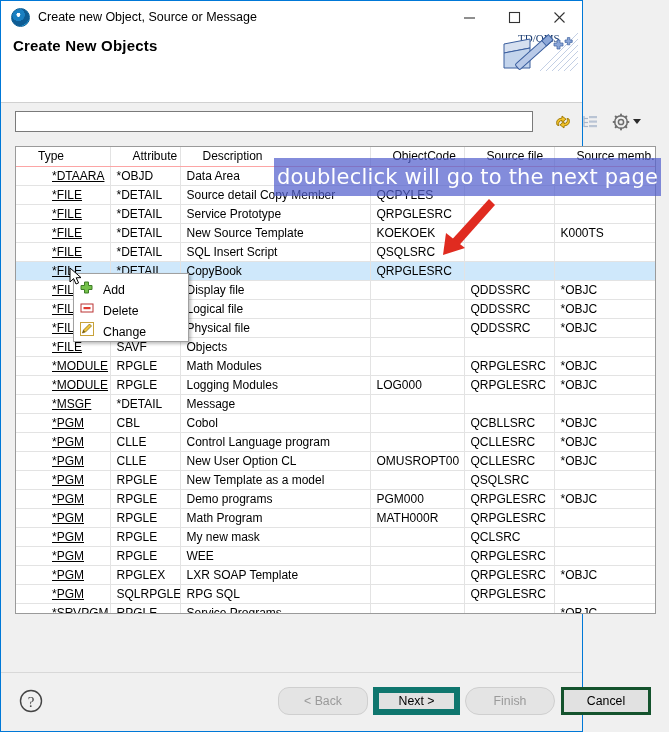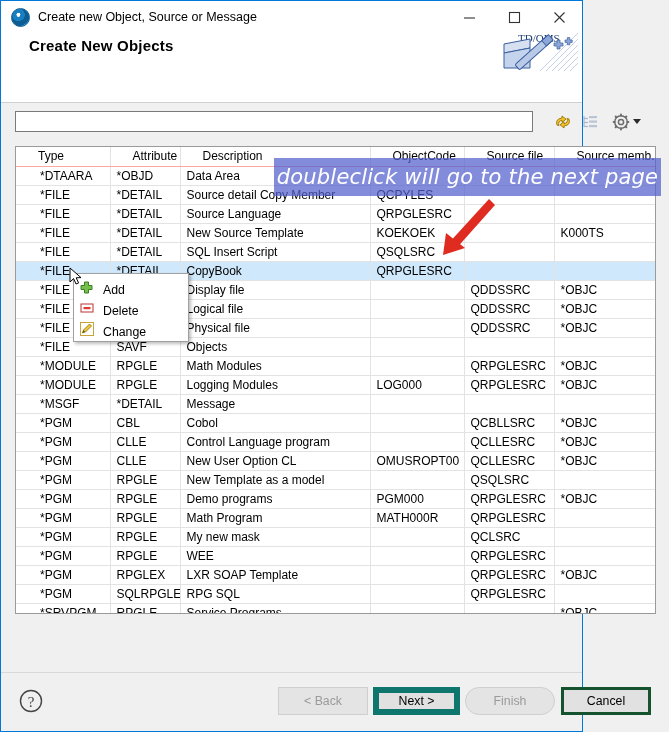--- a/index.html
+++ b/index.html
@@ -27,21 +27,21 @@
   .winbtn{
     width:45px;height:32px;display:flex;align-items:center;justify-content:center;
     font-size:13px;color:#333;background:transparent;border:none;cursor:default;
   }
   .winbtn svg{display:block;}
   
   #banner{
     position:relative;background:#ffffff;height:69px;border-bottom:1px solid #d0d0d0;
   }
   #banner-title{
-    position:absolute;left:28px;top:4px;font-size:15px;font-weight:bold;
+    position:absolute;left:12px;top:4px;font-size:15px;font-weight:bold;
     letter-spacing:.2px;color:#000;
   }
   #banner-sub{position:absolute;left:16px;top:30px;font-size:12.3px;color:#000;}
   #logo{position:absolute;right:4px;top:-32px;width:88px;height:72px;overflow:hidden;}
   
   #toolbar{
     position:relative;height:37px;background:#f0f0f0;
   }
   #filter-input{
     position:absolute;left:14px;top:8px;width:518px;height:21px;box-sizing:border-box;
@@ -63,21 +63,21 @@
   table.grid{border-collapse:collapse;width:100%;table-layout:fixed;}
   table.grid th,table.grid td{
     font-weight:normal;font-size:12px;text-align:left;
     border-right:1px solid #e3e3e3;border-bottom:1px solid #e3e3e3;
     height:18px;line-height:18px;padding:0 0 0 6px;overflow:hidden;white-space:nowrap;
     color:#000;box-sizing:border-box;
   }
   table.grid th{
     border-bottom:1px solid #fca5a5;background:#fff;padding-left:22px;height:19px;line-height:19px;
   }
-  table.grid td.c-type{padding-left:24px;}
+  table.grid td.c-type{padding-left:36px;text-decoration:underline;}
   tr.sel td{background:#cfe8fb;}
   col.w-type{width:94px;}
   col.w-attr{width:70px;}
   col.w-desc{width:190px;}
   col.w-code{width:94px;}
   col.w-src{width:90px;}
   col.w-mem{width:101px;}
   
   #ctxmenu{
     position:absolute;left:72px;top:272px;width:114px;background:#fff;
@@ -90,38 +90,37 @@
   
   #cursor{position:absolute;left:68px;top:266px;width:14px;height:20px;}
   
   #tooltip{
     position:absolute;left:273px;top:157px;width:387px;height:38px;
     background:rgba(83,96,205,.72);display:flex;align-items:center;justify-content:center;
   }
   #tooltip-text{
     color:#fff;font-size:21px;letter-spacing:.2px;white-space:nowrap;
     font-family:"DejaVu Sans","Liberation Sans",sans-serif;
-    font-style:italic;
   }
   #arrow{position:absolute;left:420px;top:192px;width:100px;height:70px;}
   
   #footer{
     position:absolute;left:0;right:0;bottom:0;height:58px;background:#f0f0f0;
     border-top:1px solid #d8d8d8;
   }
   #help-icon{position:absolute;left:17px;top:15px;width:26px;height:26px;}
   .btn{
     position:absolute;top:14px;height:28px;box-sizing:border-box;
     font-family:inherit;font-size:12.3px;background:#e1e1e1;border:1px solid #adadad;
     color:#000;cursor:default;padding:0;
   }
   .btn.disabled{color:#9a9a9a;background:#e4e4e4;border-color:#cfcfcf;}
   .btn.primary{background:#e1e1e1;border:6px solid #0f766e;}
   .btn.plain{background:#e1e1e1;border:3px solid #14532d;}
-  #btn-back{left:277px;width:90px;}
+  #btn-back{left:277px;width:90px;border-radius:11px;}
   #btn-next{left:372px;width:87px;}
   #btn-finish{left:464px;width:90px;border-radius:14px;}
   #btn-cancel{left:560px;width:90px;}
 </style>
 </head>
 <body>
 
 <div id="window">
 
   <div id="titlebar">
@@ -251,21 +250,21 @@
             <td class="c-type">*FILE</td>
             <td>*DETAIL</td>
             <td>Source detail Copy Member</td>
             <td>QCPYLES</td>
             <td></td>
             <td></td>
           </tr>
           <tr>
             <td class="c-type">*FILE</td>
             <td>*DETAIL</td>
-            <td>Source Language</td>
+            <td>Service Prototype</td>
             <td>QRPGLESRC</td>
             <td></td>
             <td></td>
           </tr>
           <tr>
             <td class="c-type">*FILE</td>
             <td>*DETAIL</td>
             <td>New Source Template</td>
             <td>KOEKOEK</td>
             <td></td>

